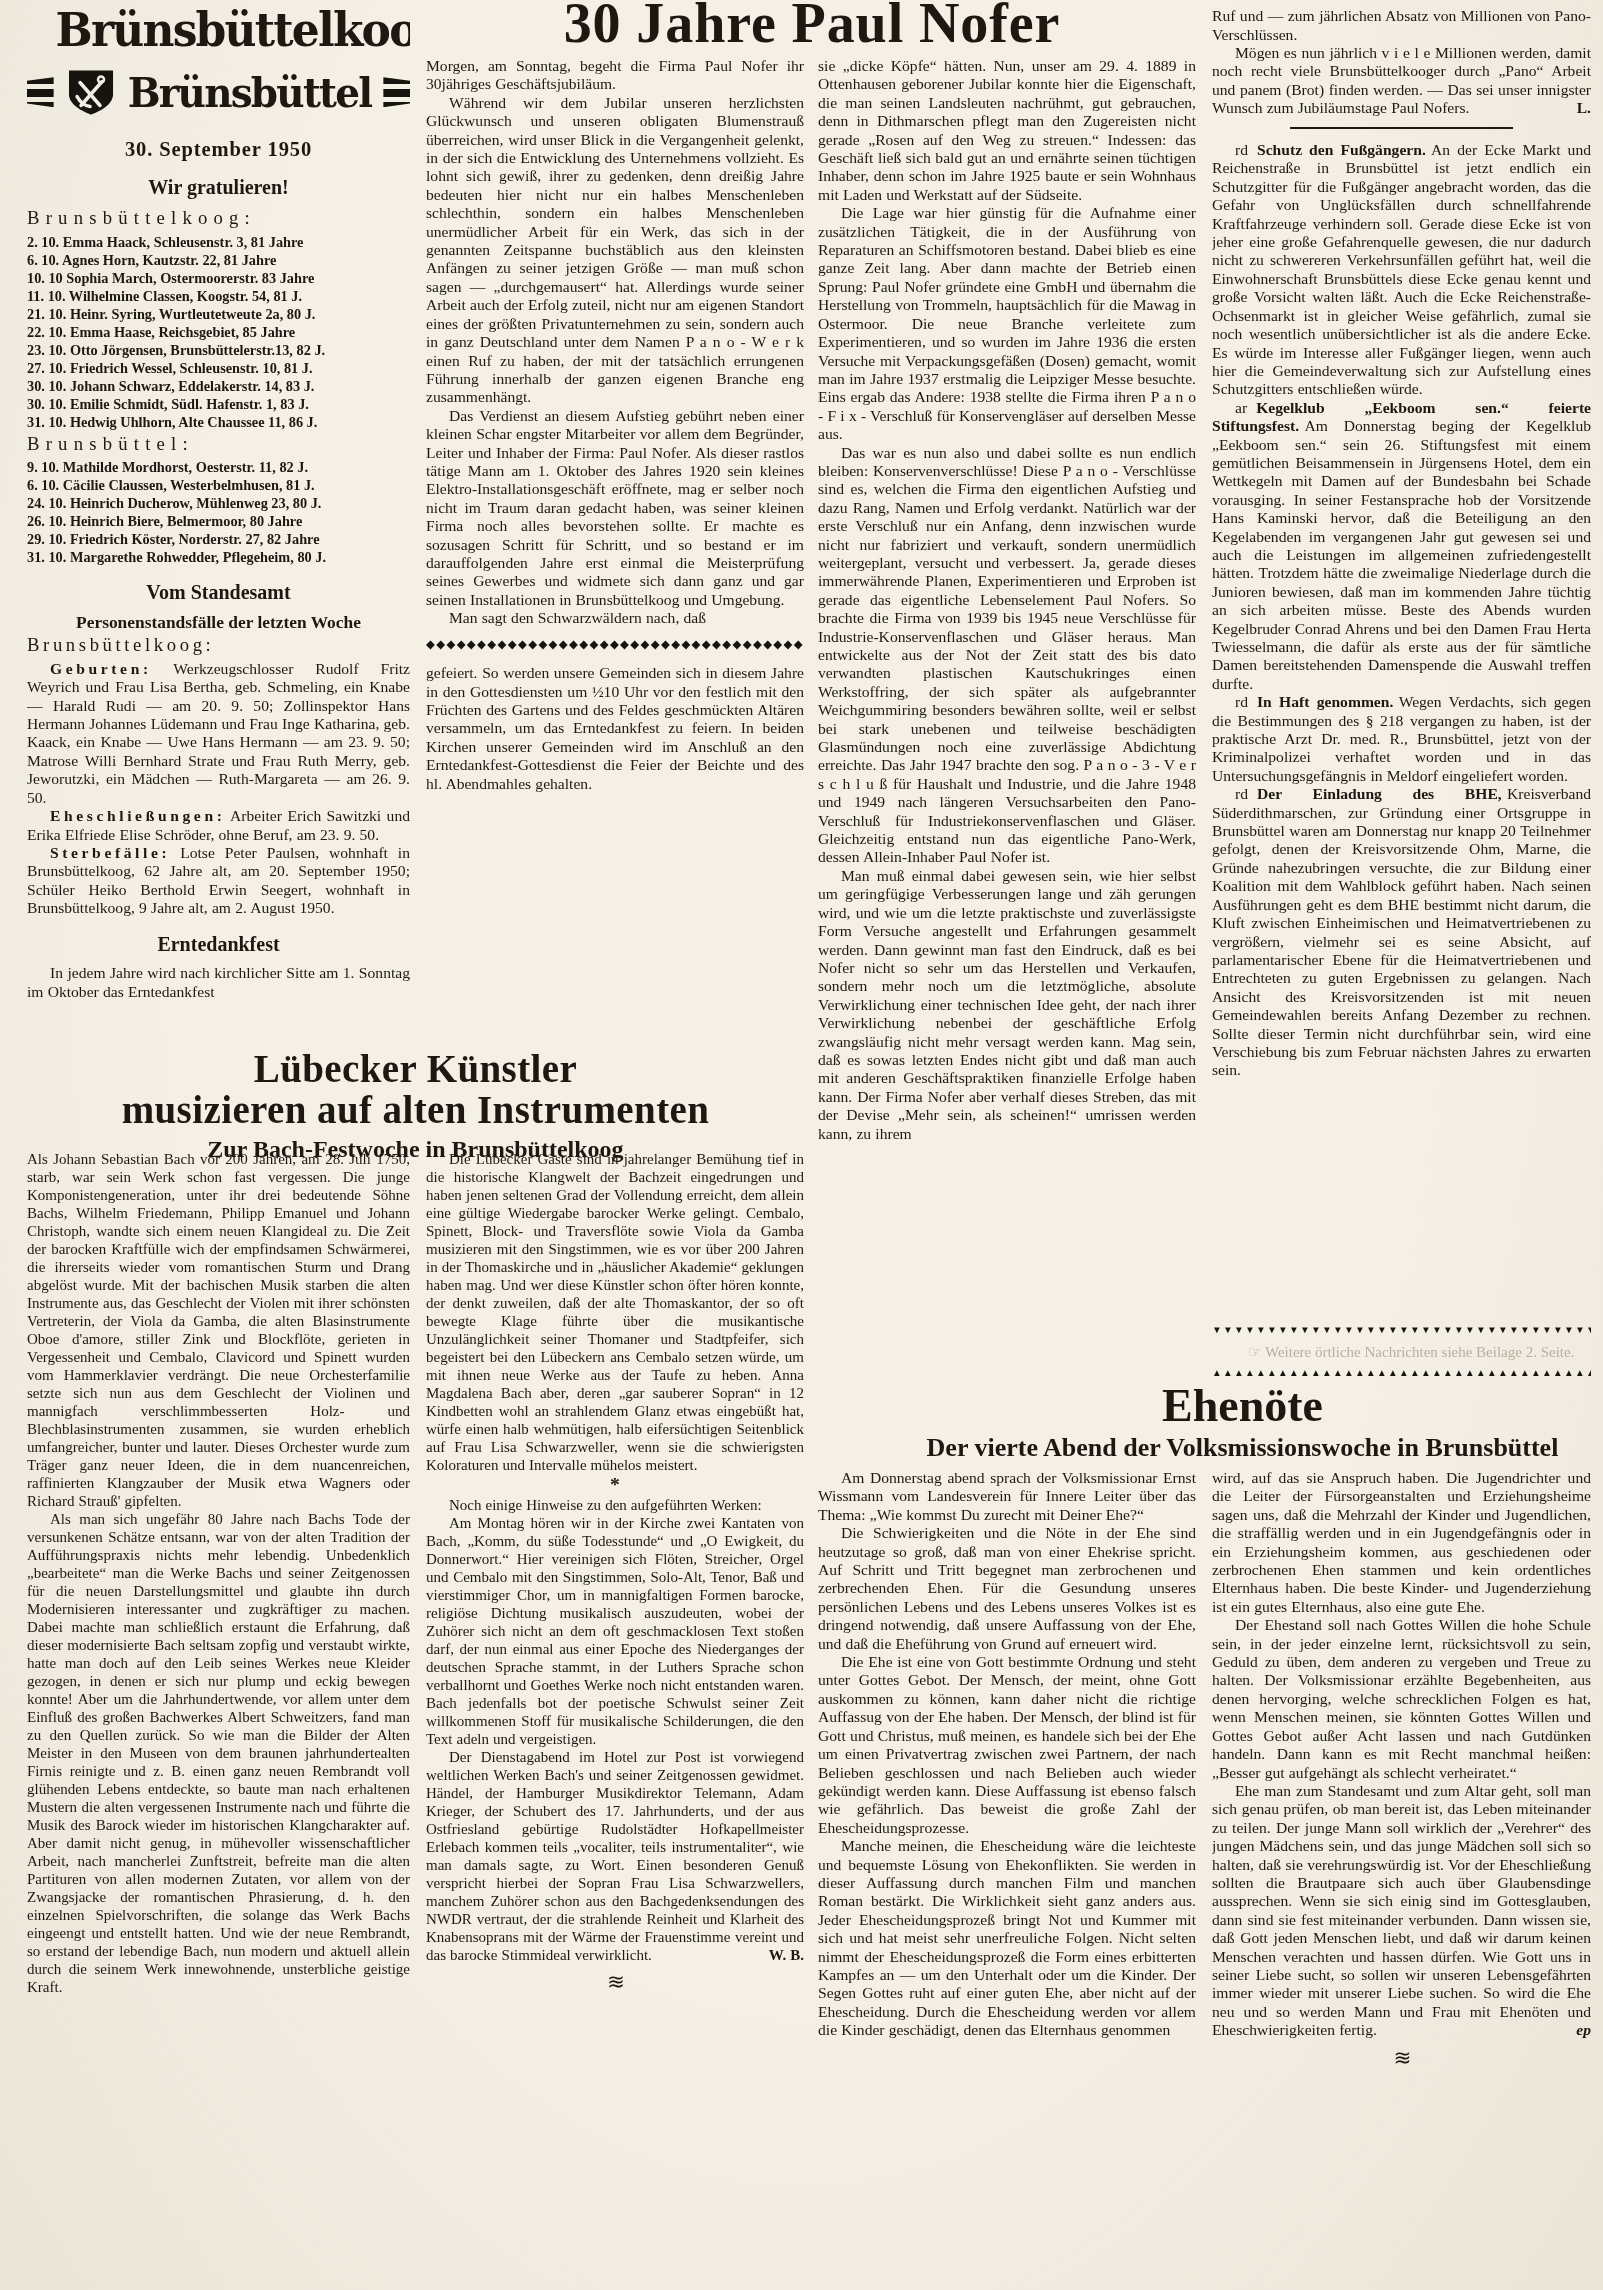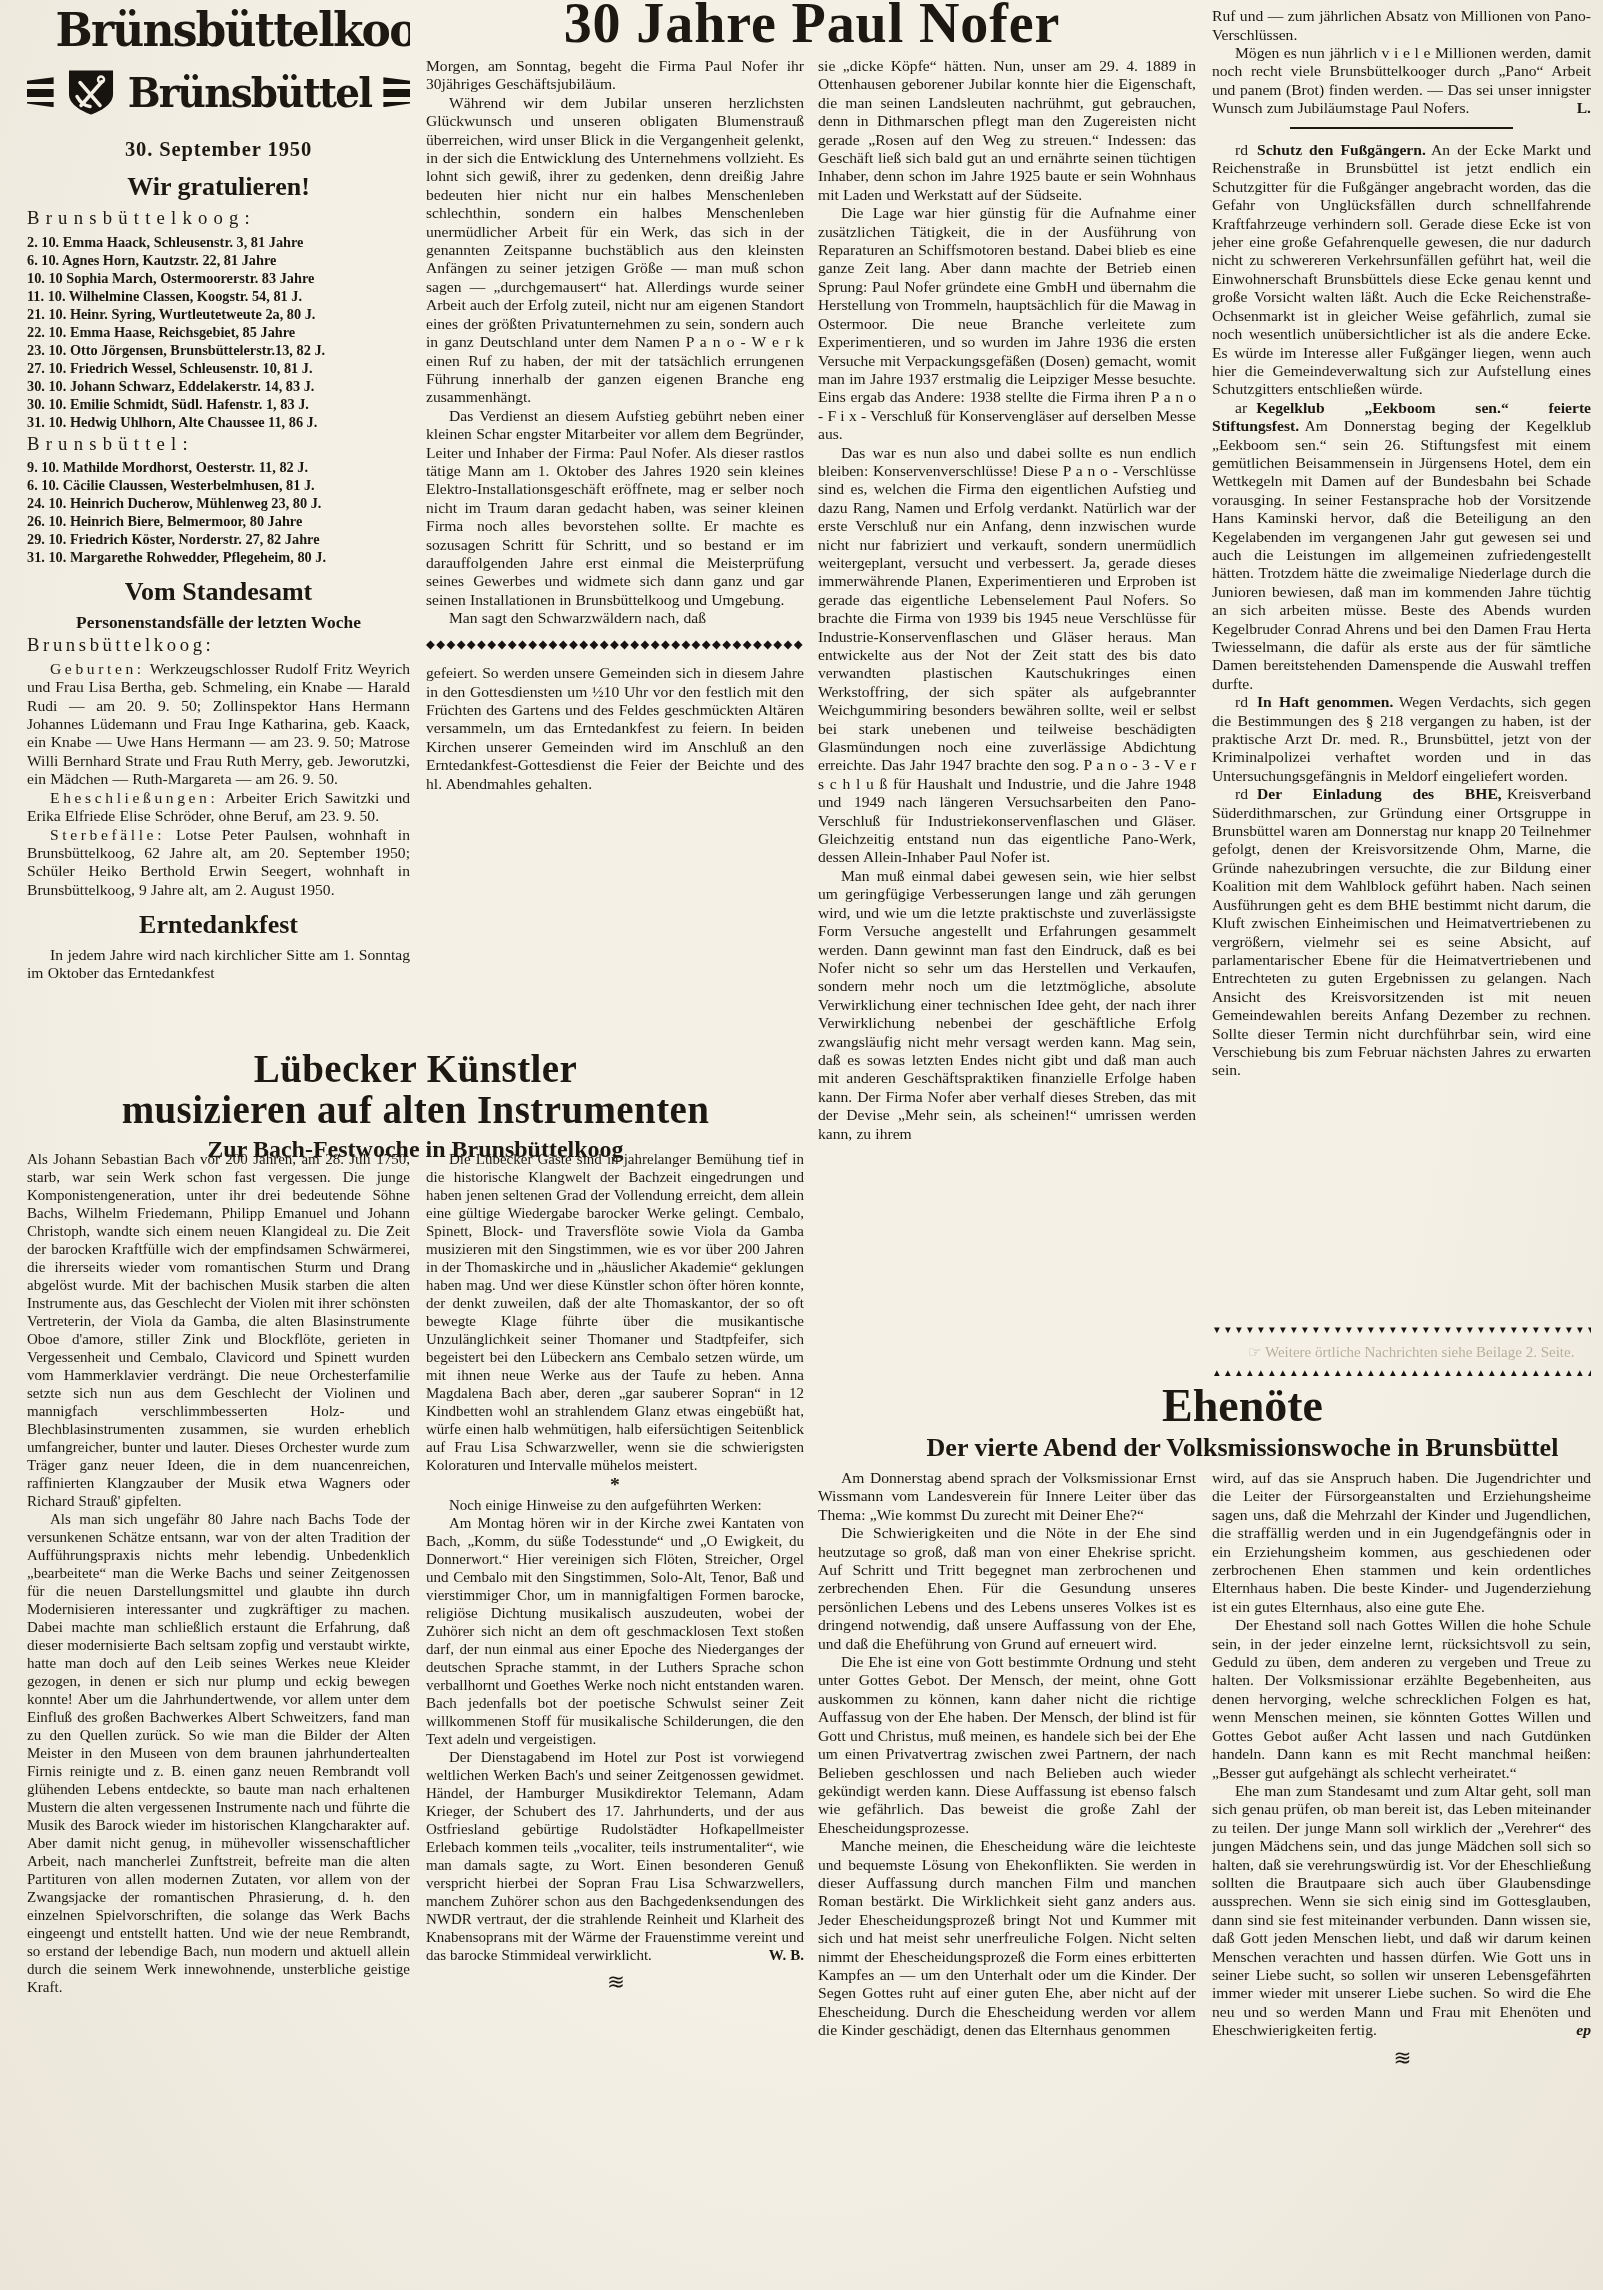--- a/index.html
+++ b/index.html
@@ -15,25 +15,25 @@
   
   .mast-title1{font-family:"DejaVu Serif",serif;font-weight:bold;font-size:44px;line-height:45px;
                letter-spacing:-1.8px;transform:scaleY(1.04);text-align:left;padding-left:28.5px;}
   .mast-row{display:flex;align-items:center;gap:12px;margin-top:3.6px;justify-content:space-between;}
   .speed{width:41px;height:30px;background:repeating-linear-gradient(to bottom,#17130e 0 7.1px,transparent 7.1px 12.5px);}
   .speed.left{clip-path:polygon(0 12%,100% 0,100% 100%,0 88%);}
   .speed.right{clip-path:polygon(0 0,100% 12%,100% 88%,0 100%);}
   .mast-title2{font-family:"DejaVu Serif",serif;font-weight:bold;font-size:39px;letter-spacing:-1.8px;transform:scaleY(1.05);}
   .mast-date{text-align:center;font-weight:bold;font-size:20.5px;margin-top:9px;letter-spacing:0.9px;}
   
-  .h-sec{font-weight:bold;text-align:center;font-size:26px;line-height:34px;margin:9px 0 3.6px;}
+  .h-sec{font-weight:bold;text-align:center;font-size:20px;line-height:34px;margin:9px 0 3.6px;}
   .h-sub{font-weight:bold;text-align:center;font-size:17.4px;line-height:19.6px;margin:0 0 1.8px;}
   .place-line{text-align:left;font-size:18.7px;letter-spacing:6.2px;margin:1.8px 0 3.6px;}
   .grat-entry{font-weight:bold;font-size:14.3px;line-height:18px;white-space:nowrap;overflow:hidden;}
-  .label-sp{letter-spacing:3.6px;}
+  .label-sp{letter-spacing:3.6px;font-weight:bold;}
   
   .nofer-h{font-weight:bold;text-align:center;font-size:56px;line-height:55px;letter-spacing:0.9px;}
   .bach-h{font-weight:bold;text-align:center;font-size:39px;line-height:41px;letter-spacing:0.4px;}
   .bach-sub{font-weight:bold;text-align:center;font-size:24px;line-height:27px;margin-top:6.2px;}
   .ehe-h{font-weight:bold;text-align:center;font-size:46px;line-height:46px;}
   .ehe-sub{font-weight:bold;text-align:center;font-size:26px;line-height:28.5px;margin-top:5.3px;}
   
   .diamonds{white-space:nowrap;overflow:hidden;font-size:11.6px;line-height:13.4px;letter-spacing:1.3px;margin:10.7px 0 12.5px;color:#171310;}
   .tri-row{white-space:nowrap;overflow:hidden;font-size:9.8px;line-height:11.6px;letter-spacing:1.3px;color:#171310;}
   .ghost{font-size:15px;line-height:18.7px;color:#b7b09e;margin:7.1px 0 5.3px;text-align:left;padding-left:36px;}

